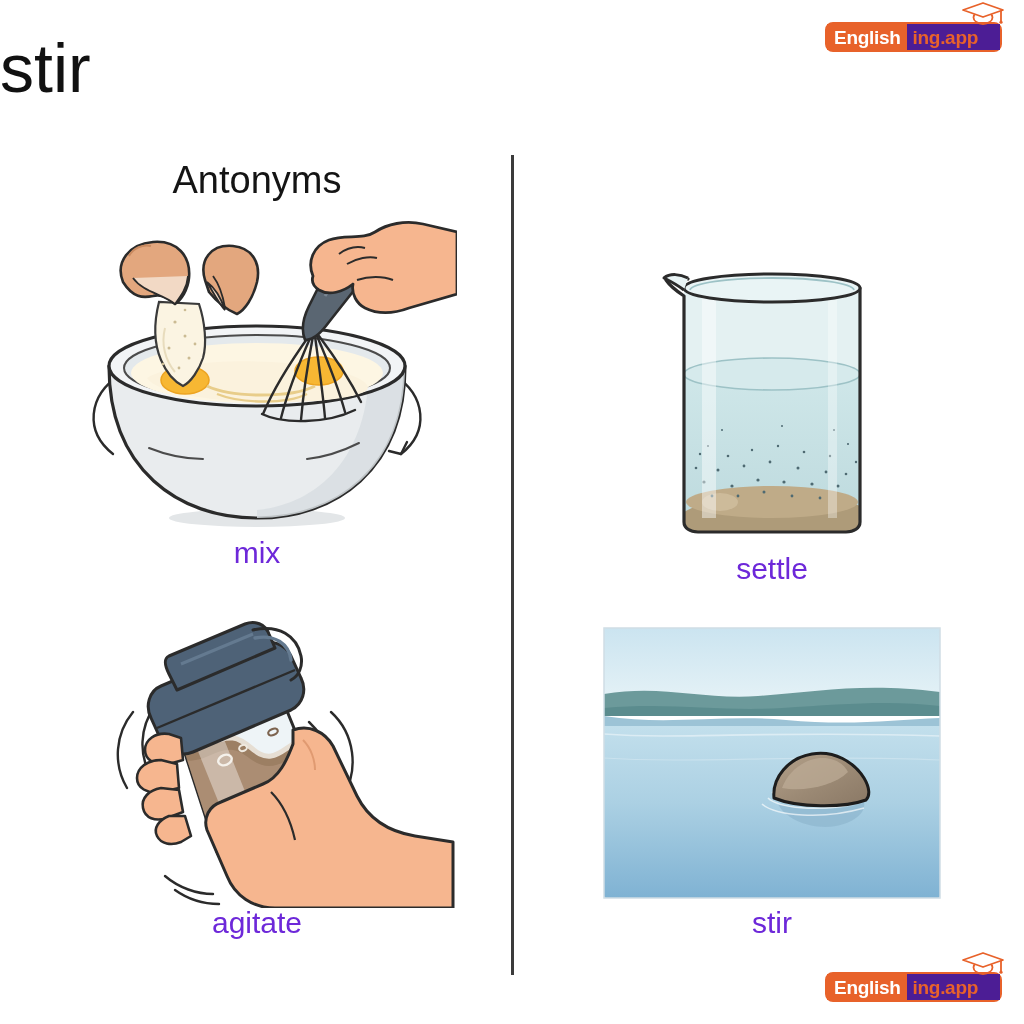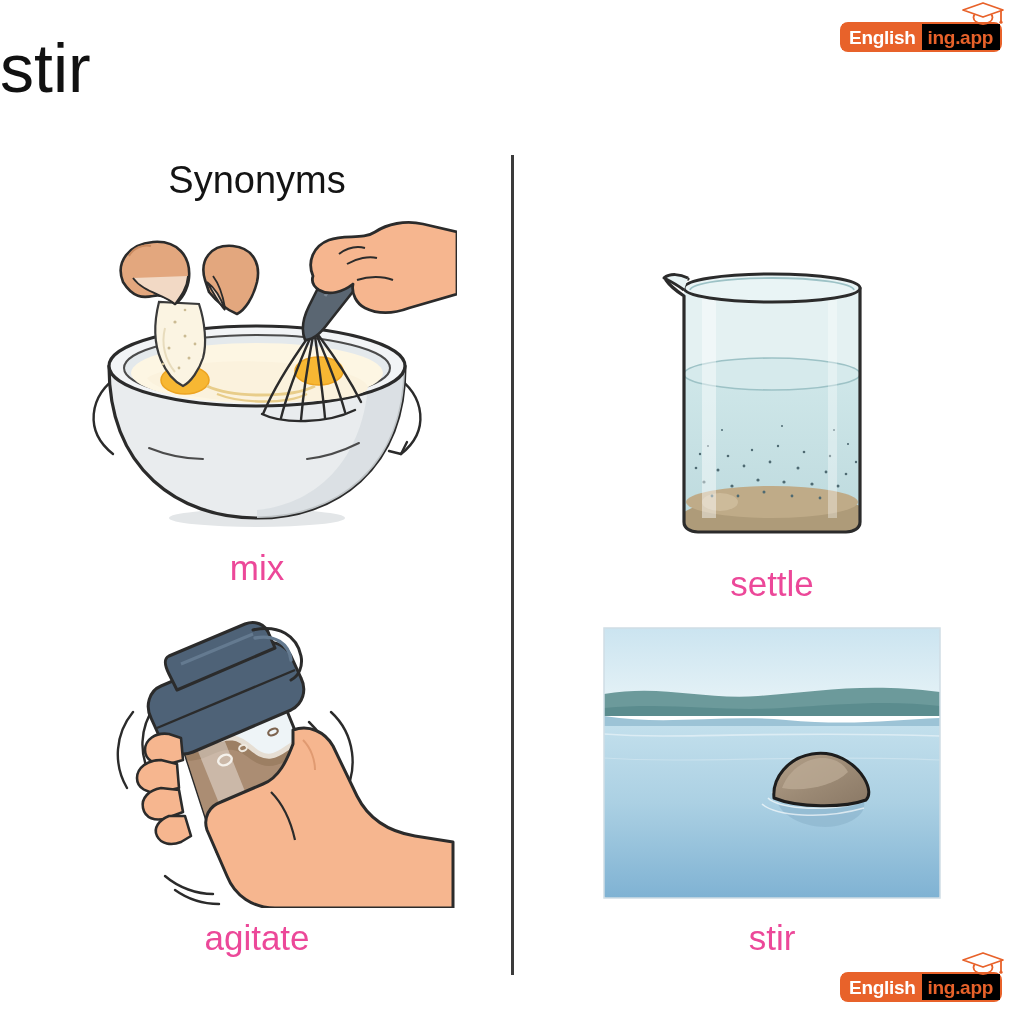--- a/index.html
+++ b/index.html
@@ -28,23 +28,23 @@
   .logo-bottom{right:22px;bottom:22px;}
   .logo-left{
     background:#E8622A;color:#ffffff;
     font-size:19px;font-weight:bold;
     padding:0 6px 0 7px;
     display:flex;align-items:center;
     letter-spacing:-0.3px;
     line-height:1;
   }
   .logo-right{
-    background:#000000;color:#E8622A;
+    background:#4c1d95;color:#E8622A;
     font-size:19px;font-weight:bold;
-    padding:0 7px 0 6px;
+    padding:0 22px 0 6px;
     display:flex;align-items:center;
     letter-spacing:-0.3px;
     line-height:1;
     position:relative;
   }
   .logo-cap{
     position:absolute;
     right:-6px;top:-23px;
     width:46px;height:26px;
   }
@@ -83,25 +83,25 @@
   .head-ant{left:562px;top:161px;}
 
   
   .cell{position:absolute;}
   .cell-art{
     width:100%;
     display:flex;align-items:center;justify-content:center;
   }
   .cell-label{
     text-align:center;
-    font-size:35px;
+    font-size:30px;
     font-weight:400;
-    color:#ec4899;
+    color:#6d28d9;
     line-height:1;
-    margin-top:12px;
+    margin-top:0;
   }
 
   .cell-mix{left:47px;top:218px;width:420px;}
   .cell-settle{left:562px;top:234px;width:420px;}
   .cell-agitate{left:47px;top:608px;width:420px;}
   .cell-still{left:562px;top:608px;width:420px;}
 
   .art-box{height:320px;display:block;}
   .art-box-2{height:300px;display:block;}
 </style>
@@ -127,21 +127,21 @@
         <path d="M3 9 L23 2 L43 9 L23 16 Z" fill="#ffffff" stroke="#E8622A" stroke-width="1.8" stroke-linejoin="round"></path>
         <path d="M41 10 L41 20" stroke="#E8622A" stroke-width="1.8" stroke-linecap="round"></path>
         <circle cx="41" cy="21.2" r="1.6" fill="#E8622A"></circle>
       </svg></span>
   </div>
 
   <div class="title">stir</div>
 
   <div class="divider"></div>
 
-  <div class="col-head head-syn">Synonyms</div>
+  <div class="col-head head-syn">Antonyms</div>
 
   <div class="cell cell-mix">
     <div class="cell-art">
       <svg class="art-box" viewBox="0 0 400 320" width="400" height="320">
 
         <g fill="none" stroke="#2b2b2b" stroke-width="2.4" stroke-linecap="round">
           <path d="M64 156 C30 178 28 214 56 236"></path>
           <path d="M88 166 C62 184 60 210 82 228"></path>
           <path d="M336 156 C370 178 372 214 344 236"></path>
           <path d="M312 166 C338 184 340 210 318 228"></path>

